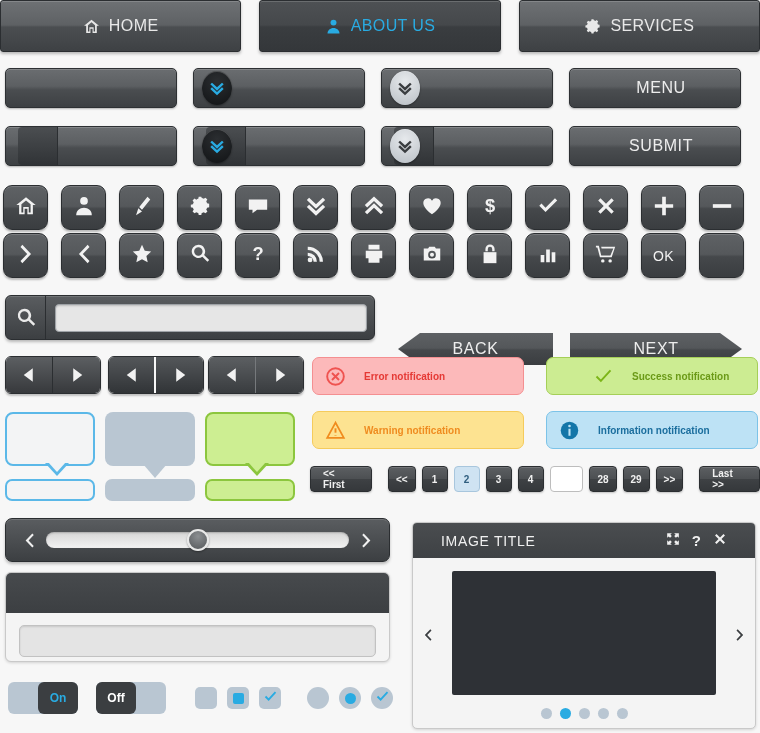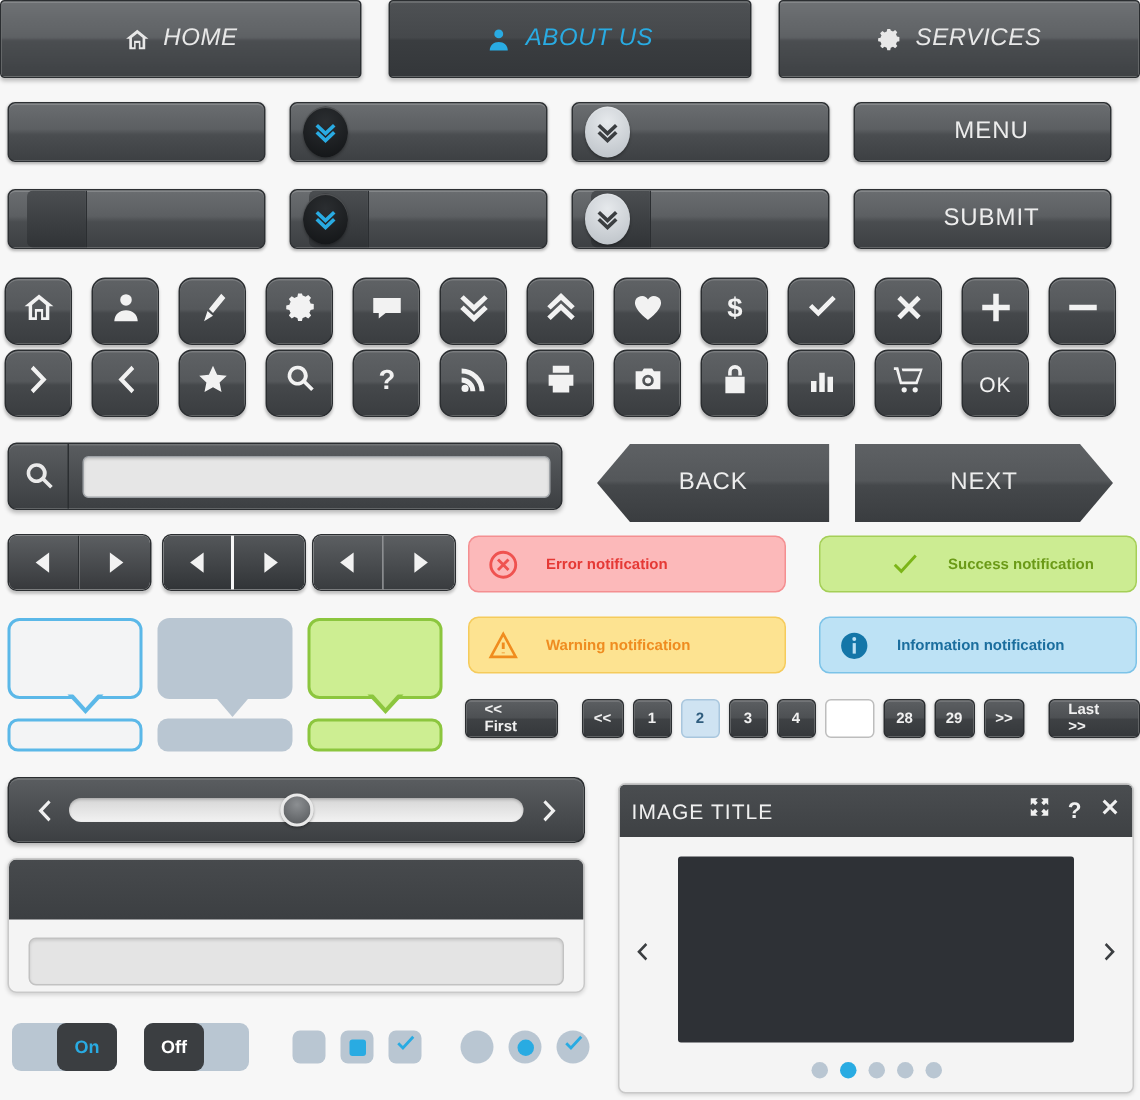--- a/index.html
+++ b/index.html
@@ -14,21 +14,21 @@
 
   
   .dk {
     background: linear-gradient(to bottom, #6a6d70 0%, #5c5f62 45%, #4a4d50 55%, #3d4043 100%);
     border: 1px solid #2d3033;
     box-shadow: inset 0 1px 0 rgba(255,255,255,.18), 0 1px 2px rgba(0,0,0,.28);
     color: #f0f0f0;
   }
 
   
-  .nav { position:absolute; left:0; top:0; width:760px; height:52px; display:flex; gap:18px;font-style:italic; }
+  .nav { position:absolute; left:0; top:0; width:760px; height:52px; display:flex; gap:18px; }
   .nav-item {
     flex:1; display:flex; align-items:center; justify-content:center; gap:9px;
     font-size:16px; letter-spacing:.4px; color:#e8e8e8;
     background: linear-gradient(to bottom, #6e7174 0%, #5e6164 48%, #4b4e51 52%, #3e4144 100%);
     border:1px solid #2b2e31; border-radius:3px;
     box-shadow: inset 0 1px 0 rgba(255,255,255,.16), 0 2px 3px rgba(0,0,0,.25);
   }
   .nav-item.active {
     background: linear-gradient(to bottom, #4e5154 0%, #45484b 48%, #3a3d40 52%, #34373a 100%);
     color:#29abe2;
@@ -69,24 +69,24 @@
     border:1px solid #2b2e31; box-shadow: inset 0 1px 0 rgba(255,255,255,.15), 0 2px 3px rgba(0,0,0,.25); }
   .searchbar .sicon { width:40px; height:100%; display:flex; align-items:center; justify-content:center;
     border-right:1px solid #2b2e31; }
   .searchbar .sicon svg { width:22px; height:22px; fill:#eaeaea; }
   .searchbar input { flex:1; height:28px; margin-left:9px; border-radius:4px;
     border:1px solid #9fa3a7; background:#e6e6e6; padding:0 8px;
     font-family:"Liberation Sans", sans-serif; font-size:12px; color:#444;
     box-shadow: inset 0 1px 2px rgba(0,0,0,.18); }
 
   
-  .arrowbtn { position:absolute; height:52px; display:flex; align-items:center; justify-content:center;
+  .arrowbtn { position:absolute; height:32px; display:flex; align-items:center; justify-content:center;
     font-size:16px; letter-spacing:.6px; color:#ededed;
     background: linear-gradient(to bottom, #5e6164 0%, #54575a 47%, #45484b 53%, #3a3d40 100%);
-    filter: drop-shadow(0 1px 2px rgba(0,0,0,.3)); }
+    filter: drop-shadow(0 1px 2px rgba(0,0,0,.3)); margin-top: 37px; }
   .arrowbtn.back { clip-path: polygon(22px 0, 100% 0, 100% 100%, 22px 100%, 0 50%); }
   .arrowbtn.next { clip-path: polygon(0 0, calc(100% - 22px) 0, 100% 50%, calc(100% - 22px) 100%, 0 100%); }
 
   
   .pnpair { position:absolute; height:38px; display:flex; border-radius:6px; overflow:hidden;
     border:1px solid #2b2e31; box-shadow: 0 2px 2px rgba(0,0,0,.22); }
   .pnpair .half { width:47px; display:flex; align-items:center; justify-content:center; }
   .pnpair .half svg { width:18px; height:18px; fill:#f2f2f2; }
   .pn-a .half { background: linear-gradient(to bottom, #5c5f62, #37393c); }
   .pn-a .half:first-child { border-right:1px solid #2b2e31; }
@@ -181,21 +181,21 @@
   .cbx.circ { border-radius:50%; }
   .cbx .sq { width:11px; height:11px; background:#29abe2; border-radius:2px; }
   .cbx .dot { width:11px; height:11px; background:#29abe2; border-radius:50%; }
   .cbx svg { width:15px; height:15px; fill:none; stroke:#29abe2; stroke-width:3; }
 
   
   .viewer { position:absolute; left:412px; top:522px; width:344px; height:207px;
     border-radius:5px; overflow:hidden; background:#f4f4f4;
     border:1px solid #c9c9c9; box-shadow:0 1px 3px rgba(0,0,0,.15); }
   .viewer .hd { height:35px; background: linear-gradient(to bottom, #4a4d50, #3e4144);
-    display:flex; align-items:center; padding:0 8px; }
+    display:flex; align-items:center; padding:0 28px; }
   .viewer .hd .ttl { flex:1; font-size:14px; letter-spacing:.7px; color:#f0f0f0; }
   .viewer .hd .acts { display:flex; align-items:center; gap:12px; }
   .viewer .hd .acts svg { width:14px; height:14px; fill:#f0f0f0; }
   .viewer .hd .acts .qm { font-size:15px; font-weight:bold; color:#f0f0f0; }
   .viewer .body { position:relative; height:172px; display:flex; align-items:center;
     justify-content:center; flex-direction:column; }
   .viewer .img { width:264px; height:124px; background:#2e3136; border-radius:2px; margin-top:2px; }
   .viewer .nav-l, .viewer .nav-r { position:absolute; top:46%; transform:translateY(-50%); }
   .viewer .nav-l { left:8px; } .viewer .nav-r { right:8px; }
   .viewer .nav-l svg, .viewer .nav-r svg { width:14px; height:18px; fill:#3b3e41; }

